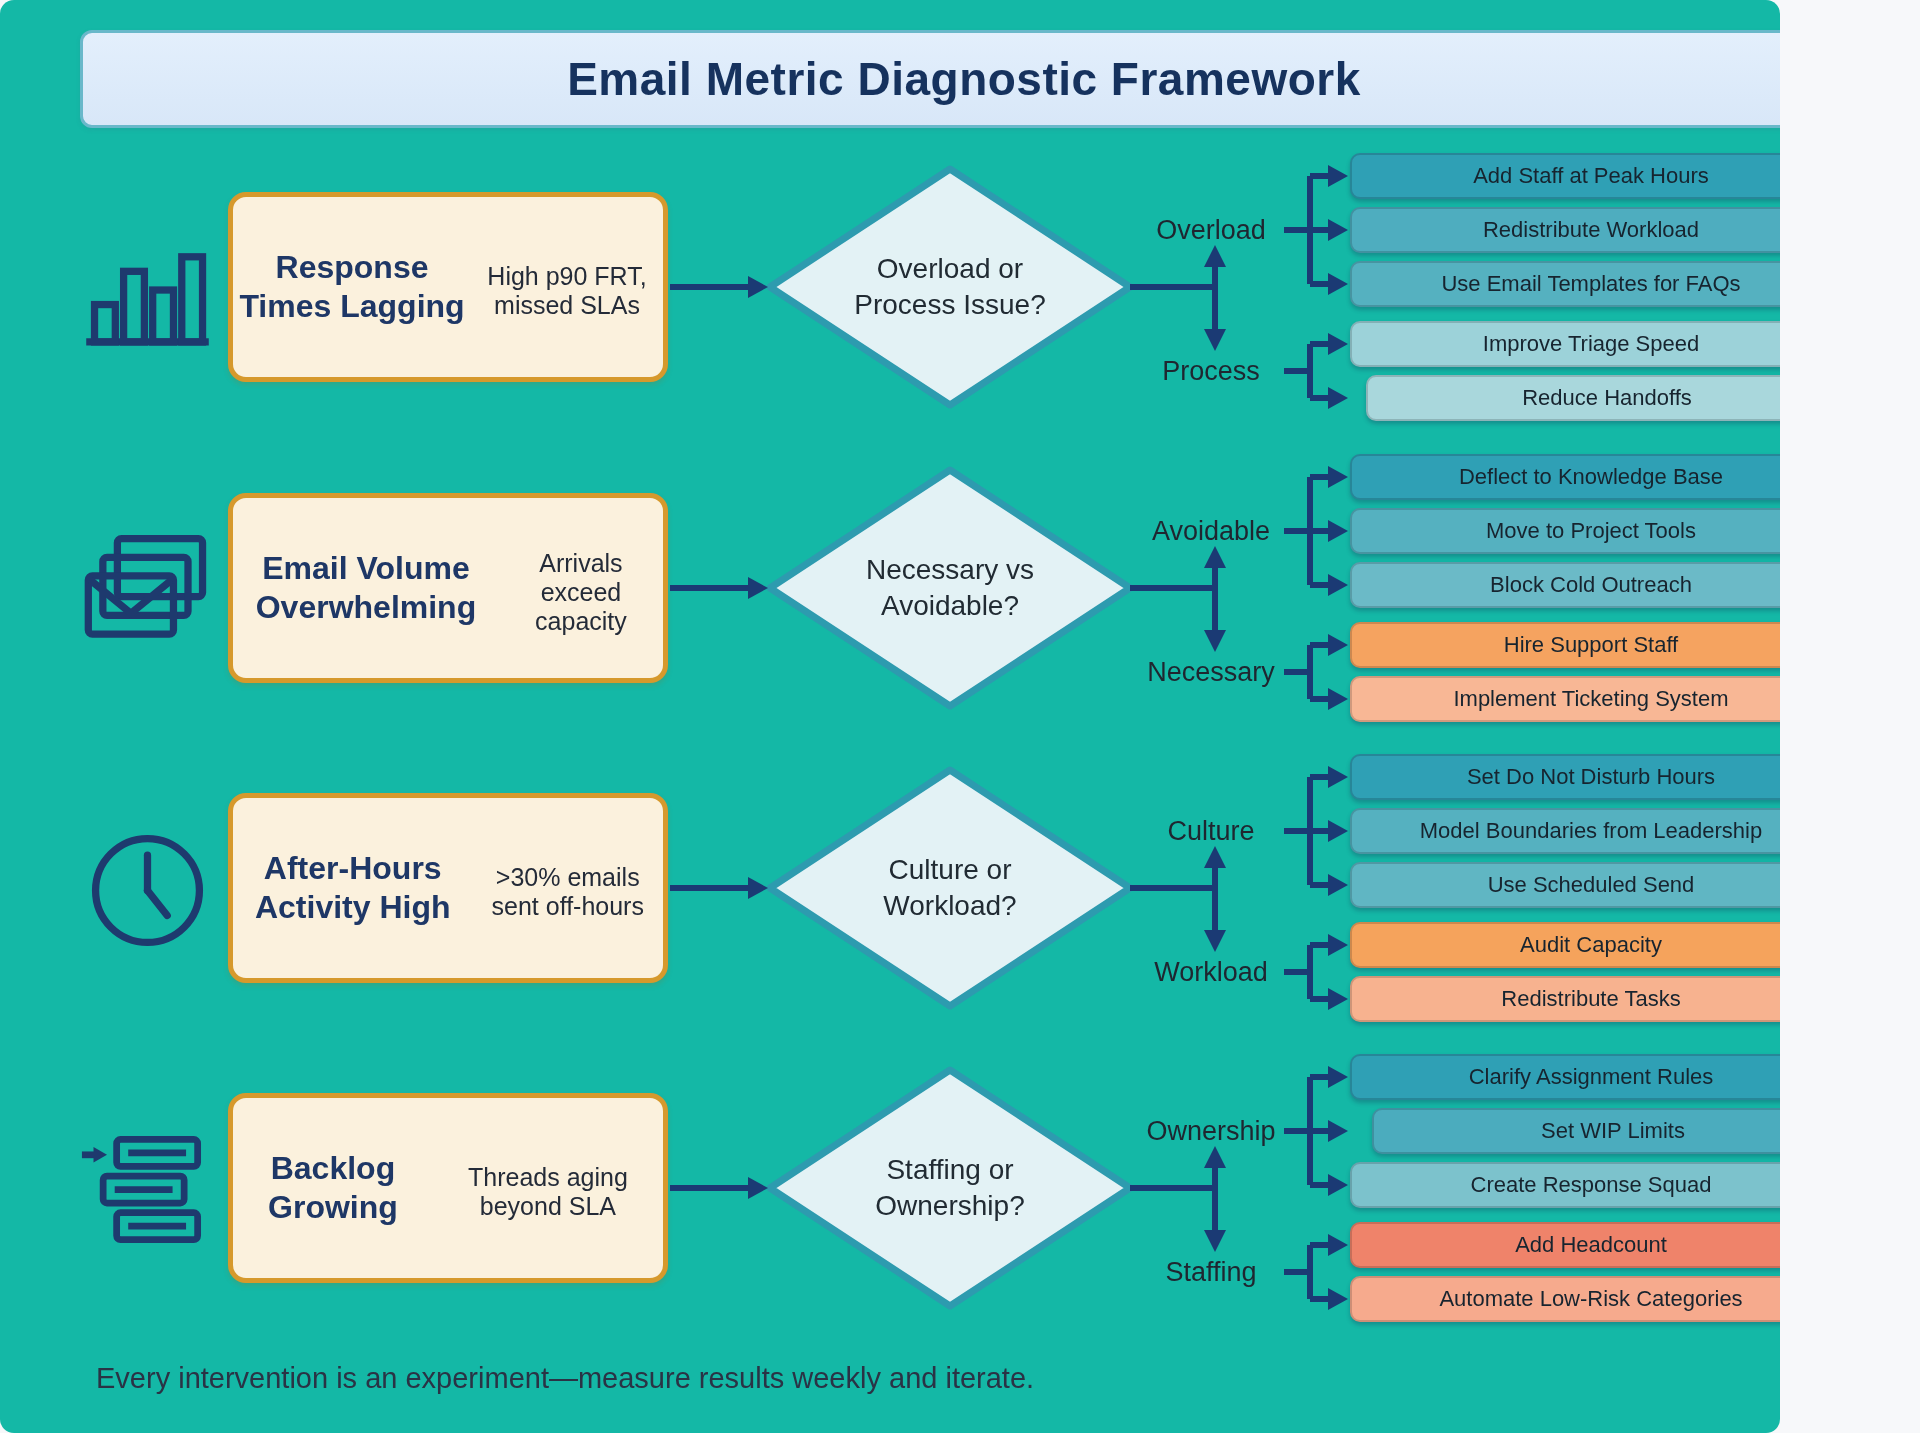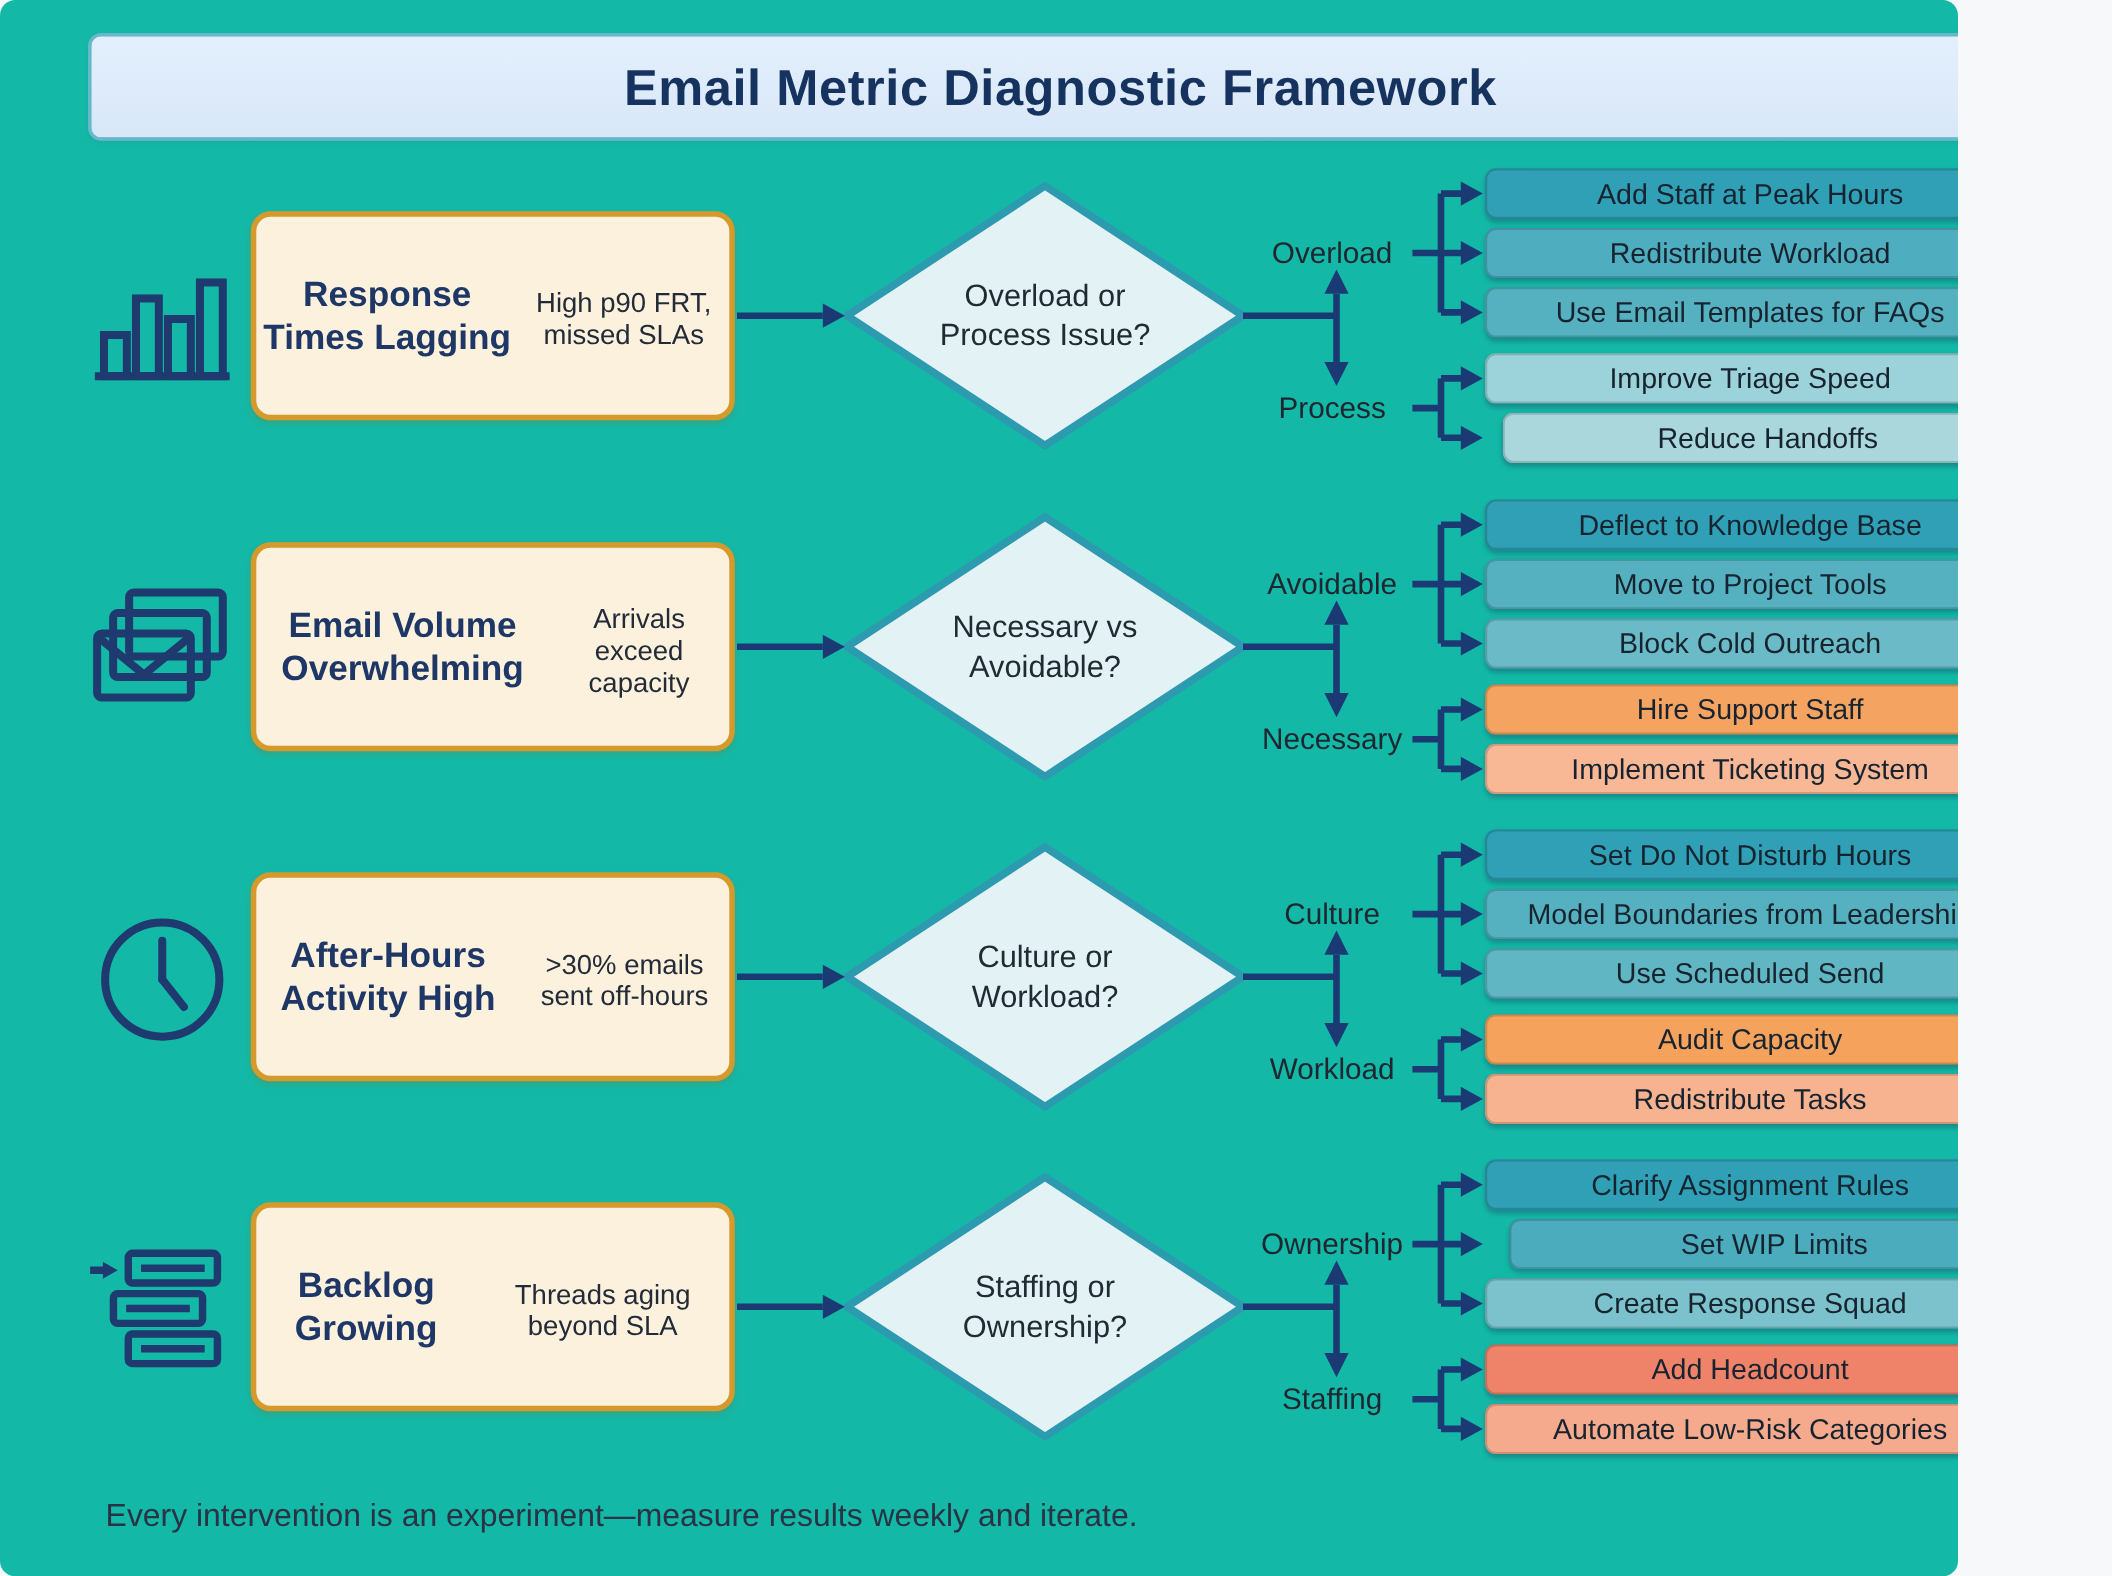--- a/index.html
+++ b/index.html
@@ -41,21 +41,21 @@
   .decision-text span{display:block;}
 
   .branch-label{position:absolute;left:1120px;width:182px;height:34px;line-height:34px;
                 text-align:center;font-size:27px;color:#1f2630;}
   .branch-label.a{top:76px;}
   .branch-label.b{top:217px;}
 
   .action{position:absolute;left:1350px;width:482px;height:46px;box-sizing:border-box;
           border:2px solid rgba(0,0,0,.16);border-radius:10px;
           display:flex;align-items:center;justify-content:center;
-          font-size:26px;color:#17242f;
+          font-size:22px;color:#17242f;
           box-shadow:0 3px 4px rgba(20,40,80,.28);}
 
   
   .footer{position:absolute;left:96px;top:1362px;font-size:29px;color:#2a3345;}
 </style>
 </head>
 <body>
 
 <svg width="0" height="0" style="position:absolute" aria-hidden="true">
   <defs>

